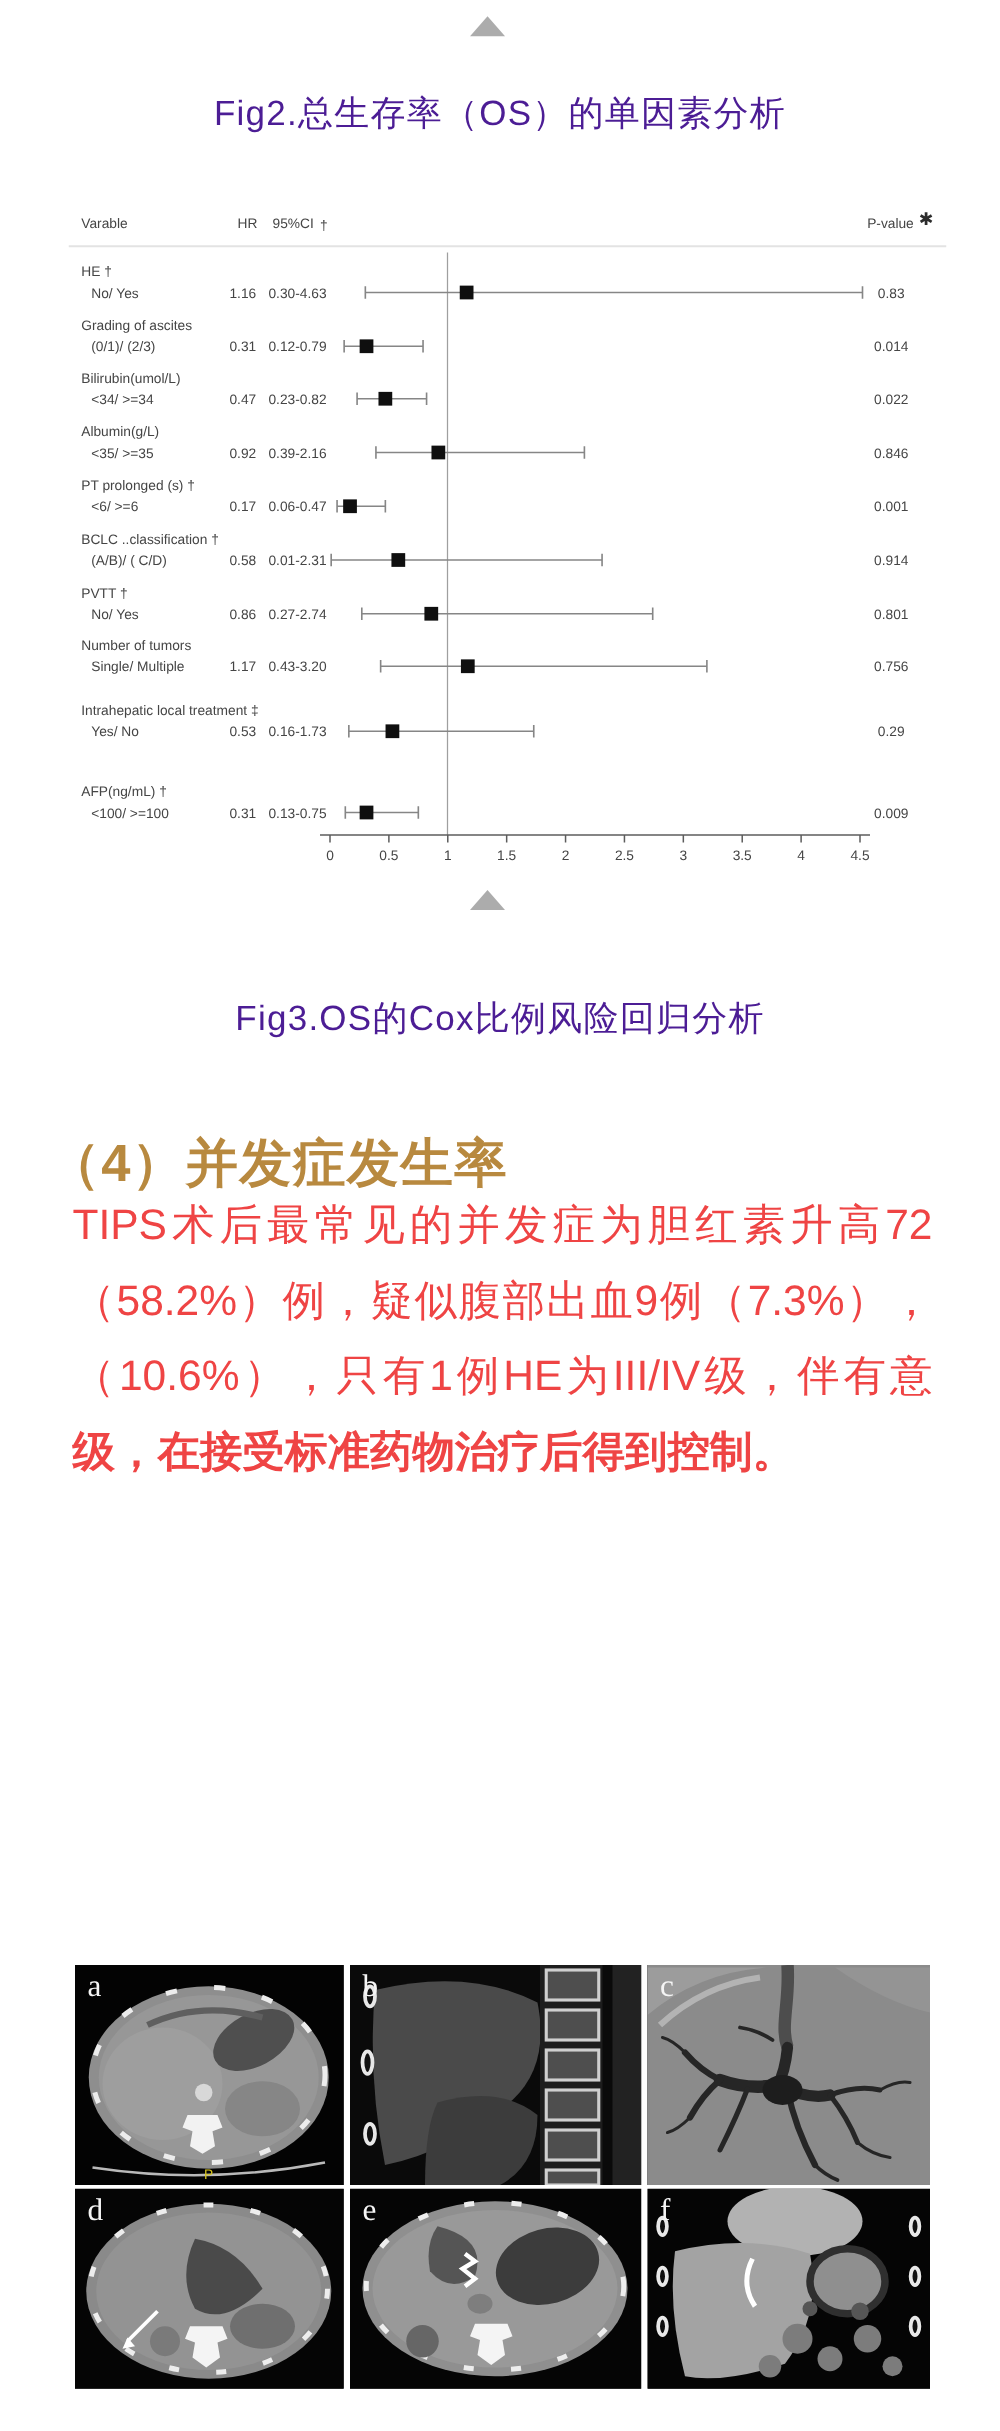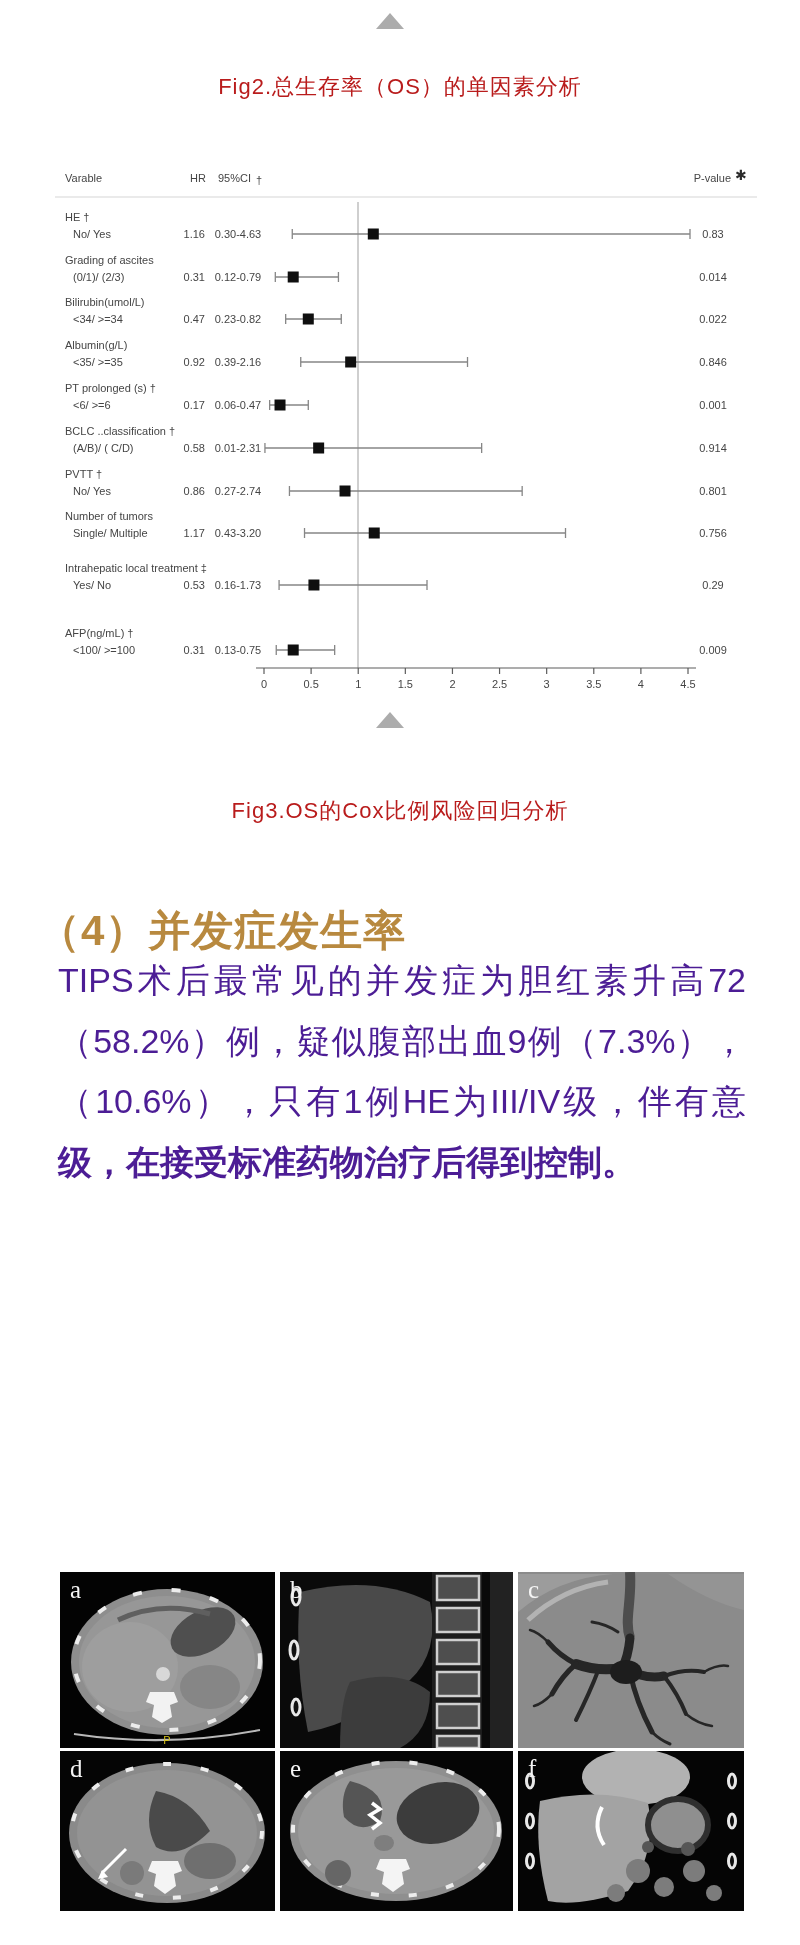--- a/index.html
+++ b/index.html
@@ -4,35 +4,35 @@
 <style>
   html,body{margin:0;padding:0;background:#ffffff;width:800px;height:1945px;overflow:hidden;
     font-family:"Liberation Sans","DejaVu Sans",sans-serif;}
   #page{position:relative;width:800px;height:1945px;background:#fff;}
 
   .tri{width:0;height:0;border-left:14px solid transparent;border-right:14px solid transparent;
     border-bottom:16px solid #acacac;position:absolute;left:376px;}
   #tri-top{top:13px;}
   #tri-mid{top:712px;}
 
-  .fig-caption{position:absolute;left:0;width:800px;text-align:center;color:#b91c1c;
-    font-size:22px;font-weight:500;letter-spacing:1px;}
+  .fig-caption{position:absolute;left:0;width:800px;text-align:center;color:#4c1d95;
+    font-size:28px;font-weight:500;letter-spacing:1px;}
   #fig2-cap{top:72px;}
   #fig3-cap{top:796px;}
 
   #forest{position:absolute;left:0;top:160px;}
   .ft{font-family:"Liberation Sans","DejaVu Sans",sans-serif;font-size:11px;fill:#454545;}
   .ft.big{font-size:14px;fill:#2c2c2c;}
 
   .gold-heading{position:absolute;left:38px;color:#b8893f;font-size:42px;font-weight:700;
     letter-spacing:1px;}
   #sec4-heading{top:903px;}
   #sec5-heading{top:1499px;}
 
-  #body-par{position:absolute;left:58px;top:950px;width:688px;color:#4c1d95;font-size:34px;}
+  #body-par{position:absolute;left:58px;top:950px;width:688px;color:#ef4444;font-size:34px;}
   .body-line{height:60.5px;line-height:60.5px;text-align:justify;text-align-last:justify;
     text-justify:inter-character;white-space:nowrap;}
   .body-line.last{text-align-last:left;font-weight:bold;}
 
   #ct-grid{position:absolute;left:60px;top:1572px;width:690px;display:grid;
     grid-template-columns:215px 233px 226px;grid-template-rows:176px 160px;
     column-gap:5px;row-gap:3px;}
   .ct-panel{position:relative;background:#000;overflow:hidden;}
   .ct-panel svg{display:block;width:100%;height:100%;}
   .panel-letter{position:absolute;top:4px;left:10px;color:#f5f5f5;

